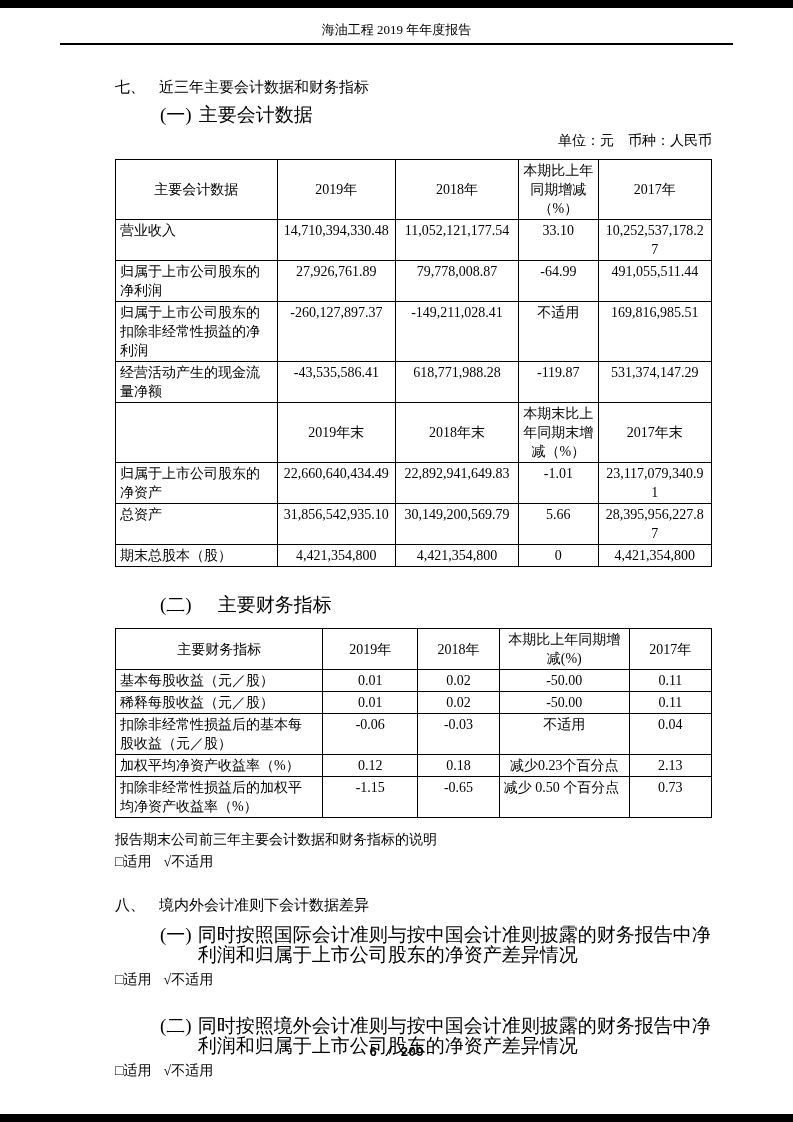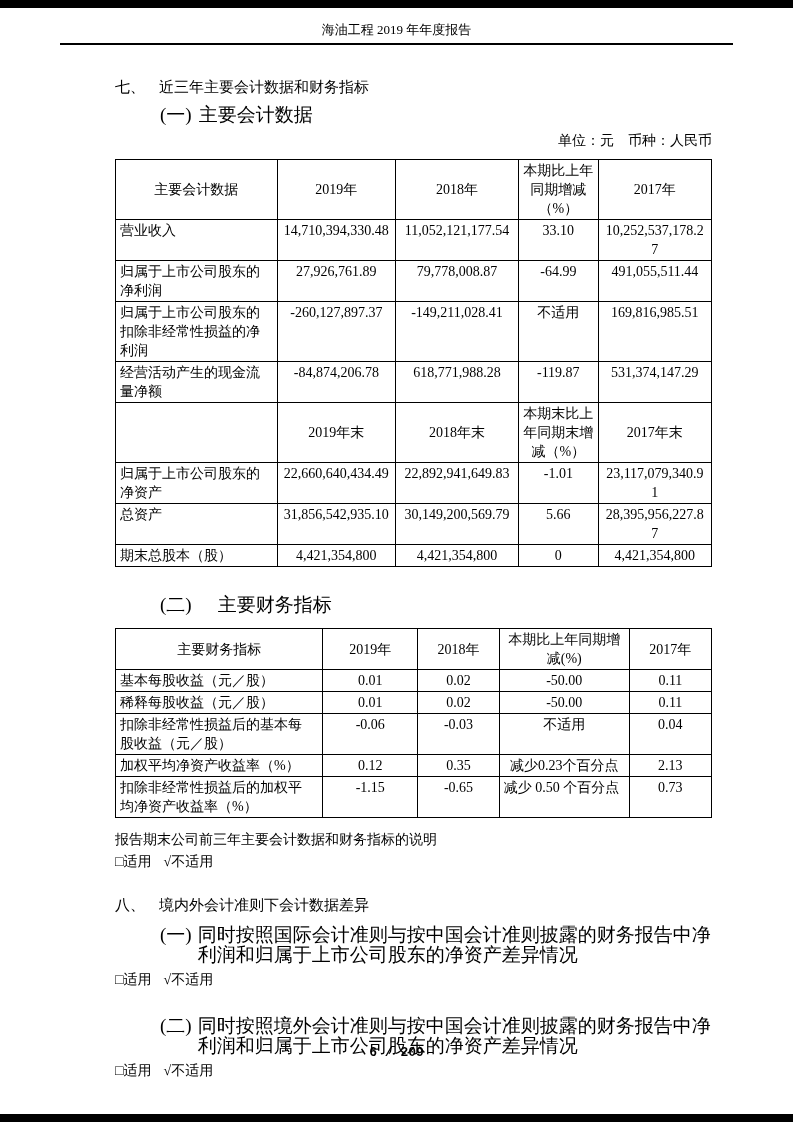--- a/index.html
+++ b/index.html
@@ -106,21 +106,21 @@
       </tr>
       <tr>
         <td class="lbl">归属于上市公司股东的扣除非经常性损益的净利润</td>
         <td class="num">-260,127,897.37</td>
         <td class="num">-149,211,028.41</td>
         <td class="num">不适用</td>
         <td class="num">169,816,985.51</td>
       </tr>
       <tr>
         <td class="lbl">经营活动产生的现金流量净额</td>
-        <td class="num">-84,874,206.78</td>
+        <td class="num">-43,535,586.41</td>
         <td class="num">618,771,988.28</td>
         <td class="num">-119.87</td>
         <td class="num">531,374,147.29</td>
       </tr>
       <tr>
         <td class="hc"></td>
         <td class="hc">2019年末</td>
         <td class="hc">2018年末</td>
         <td class="hc">本期末比上年同期末增减（%）</td>
         <td class="hc">2017年末</td>
@@ -186,21 +186,21 @@
       <tr>
         <td class="lbl">扣除非经常性损益后的基本每股收益（元／股）</td>
         <td class="num">-0.06</td>
         <td class="num">-0.03</td>
         <td class="num">不适用</td>
         <td class="num">0.04</td>
       </tr>
       <tr>
         <td class="lbl">加权平均净资产收益率（%）</td>
         <td class="num">0.12</td>
-        <td class="num">0.35</td>
+        <td class="num">0.18</td>
         <td class="ctr">减少0.23个百分点</td>
         <td class="num">2.13</td>
       </tr>
       <tr>
         <td class="lbl">扣除非经常性损益后的加权平均净资产收益率（%）</td>
         <td class="num">-1.15</td>
         <td class="num">-0.65</td>
         <td class="lft">减少 0.50 个百分点</td>
         <td class="num">0.73</td>
       </tr>

